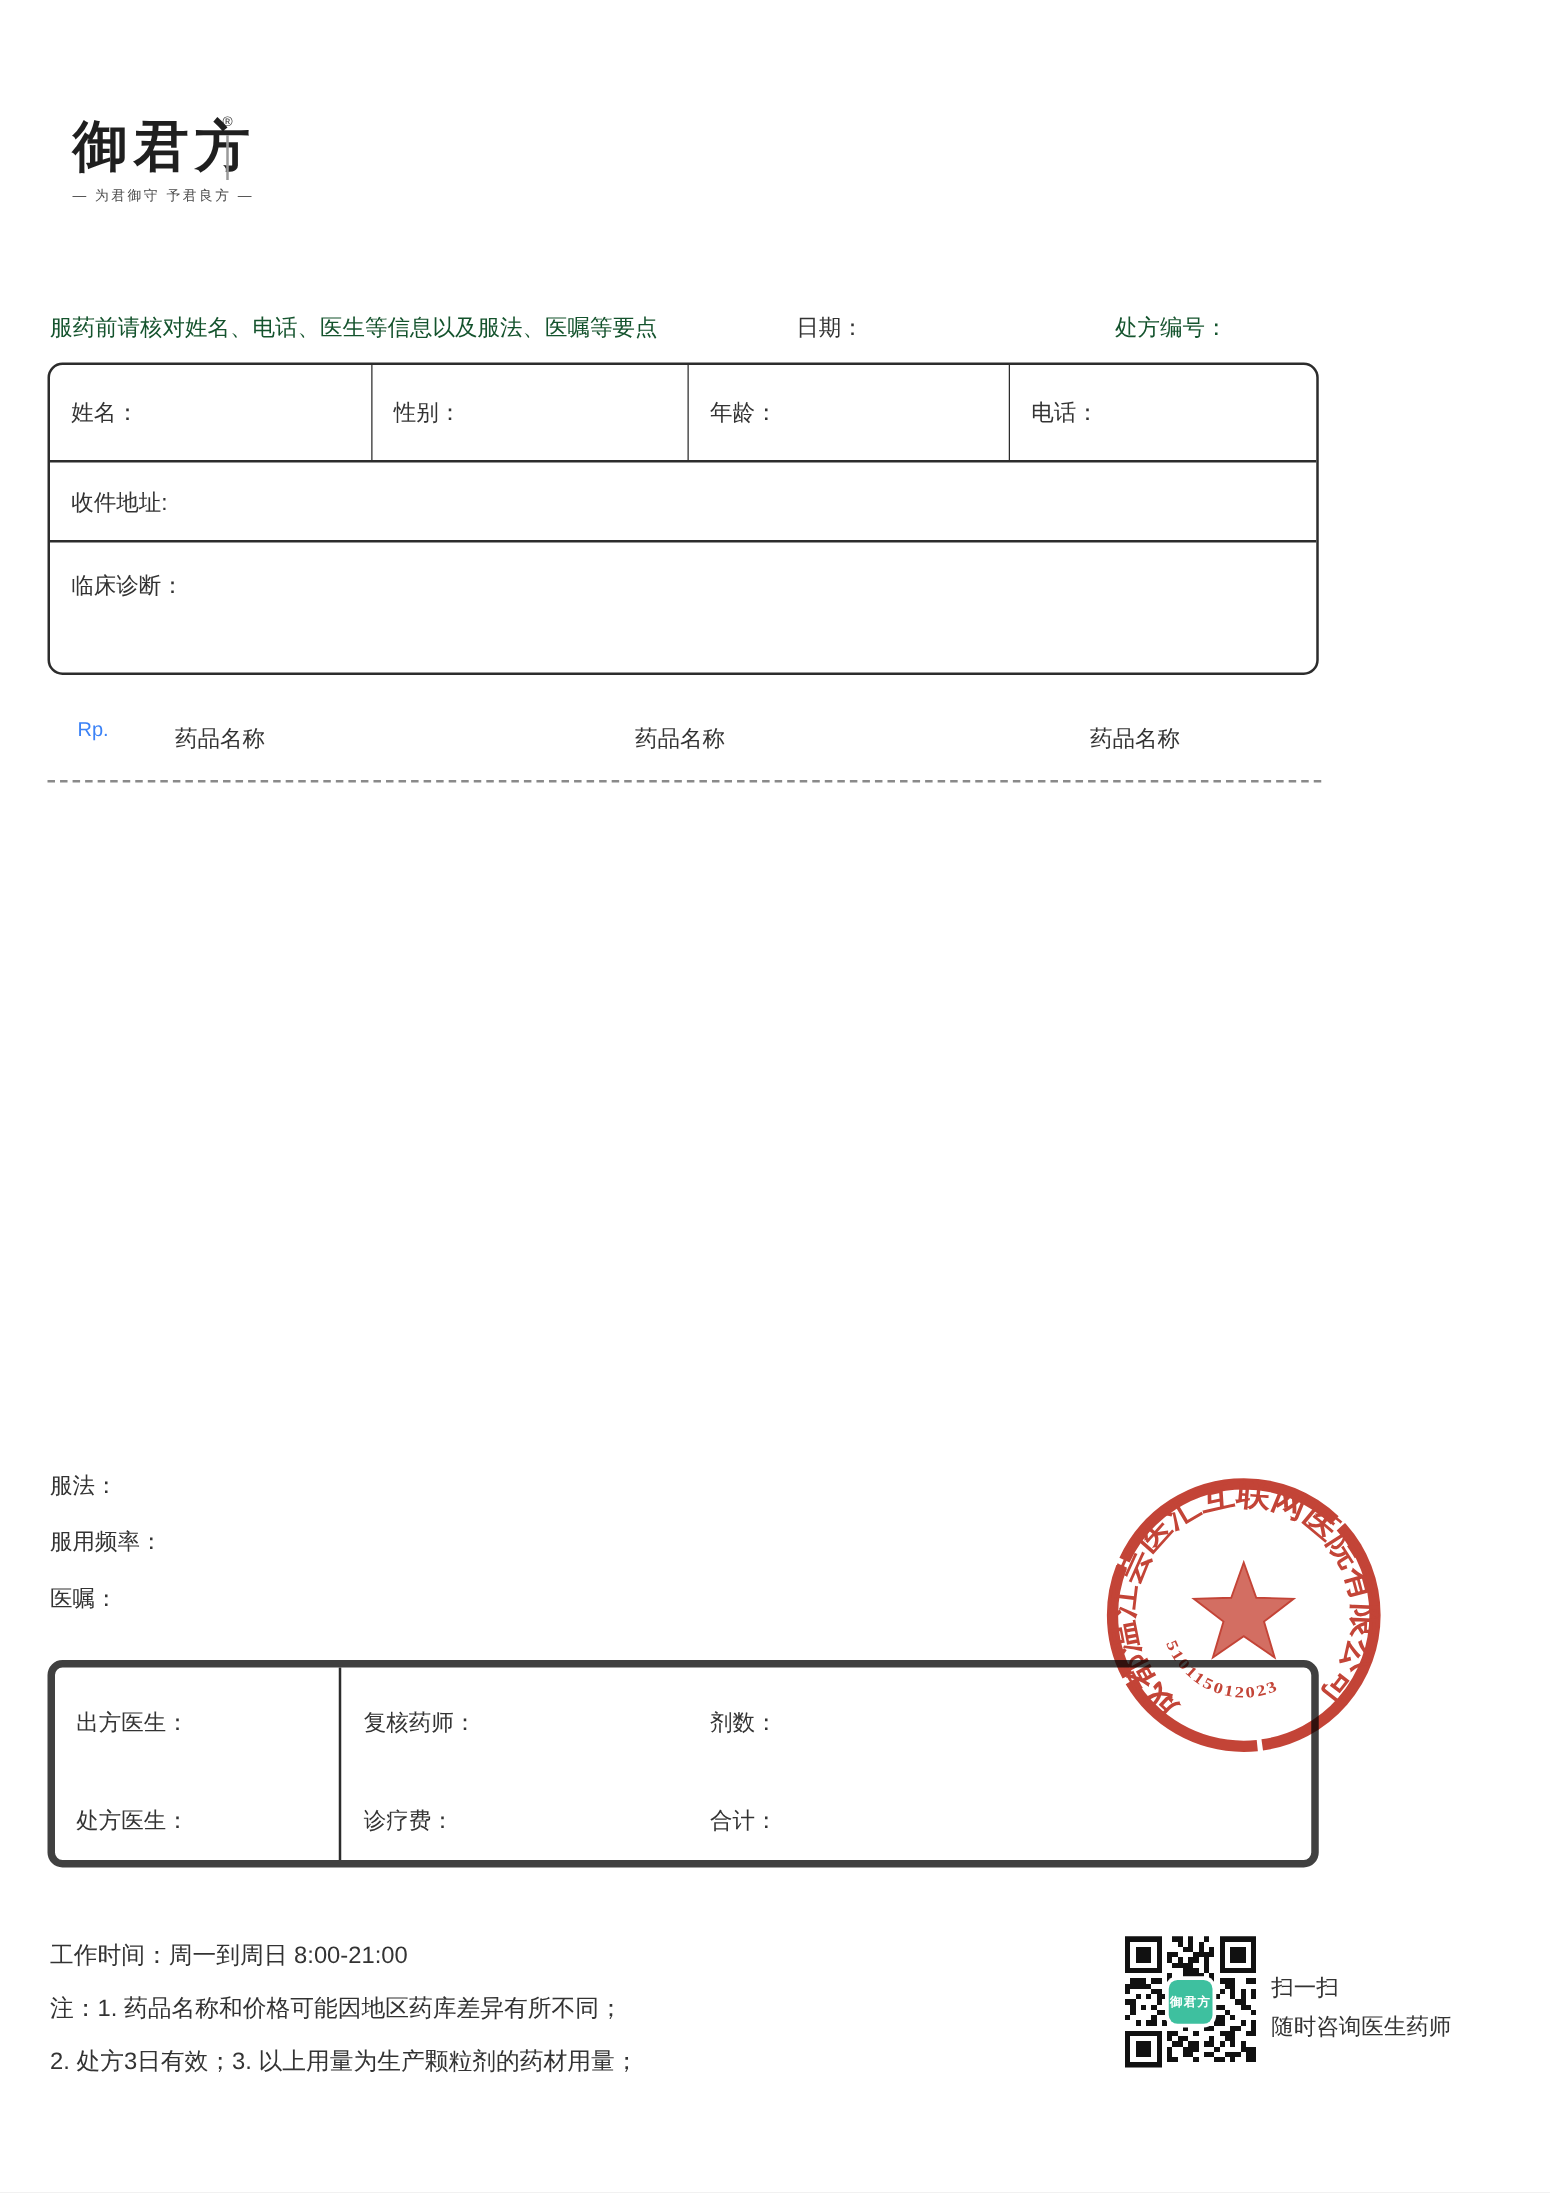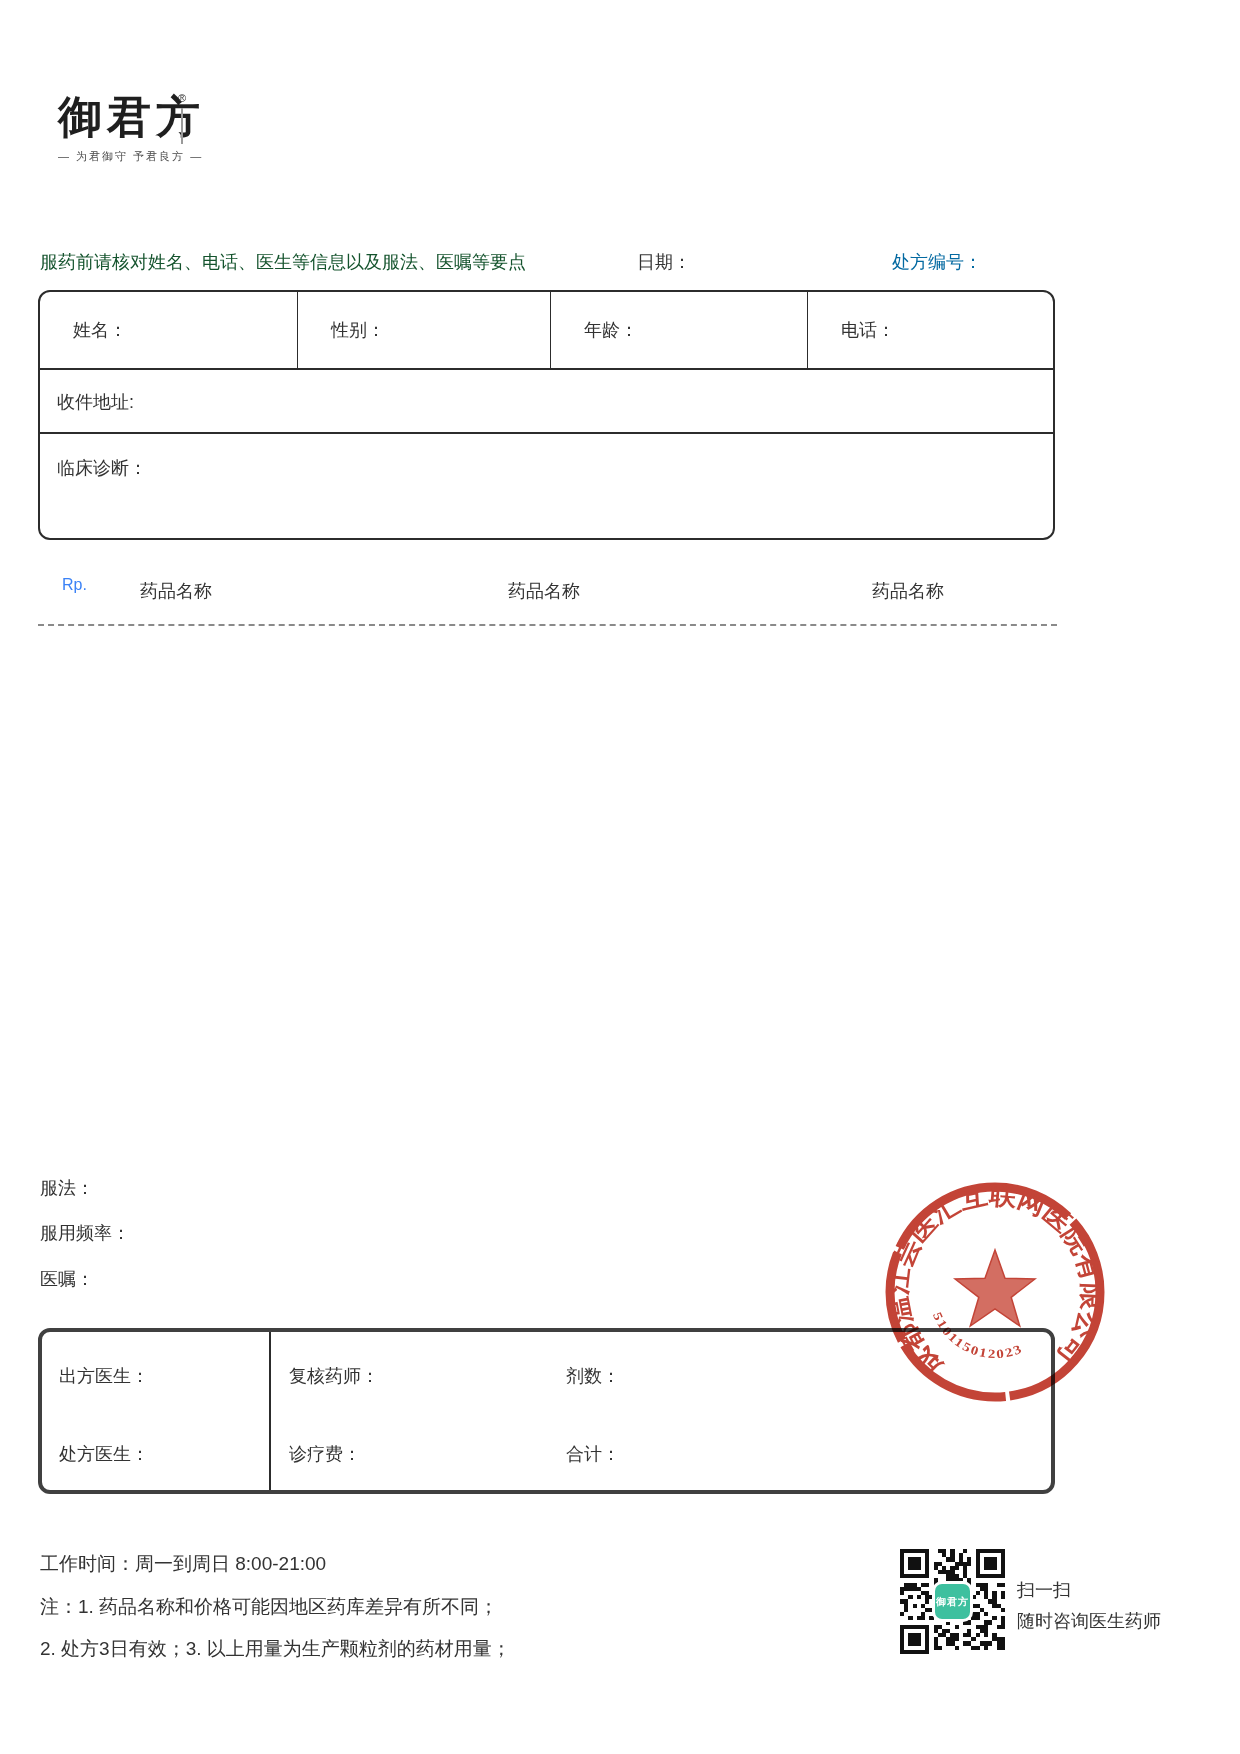--- a/index.html
+++ b/index.html
@@ -21,31 +21,31 @@
     font-size:44px;font-weight:800;color:#1f1f1f;letter-spacing:5px;
   }
   .reg-mark{left:178px;top:92px;font-size:11px;color:#333;}
   .logo-vmark{left:181px;top:108px;width:2px;height:36px;background:#9a9a9a;}
   .tagline{left:58px;top:149px;font-size:11px;letter-spacing:2px;color:#4a4a4a;}
   .hospital-title{left:205px;top:96px;font-size:30px;font-weight:700;color:#2c2c2c;letter-spacing:1px;}
 
   
   .notice-text{left:40px;top:250px;font-size:18px;color:#14532d;}
   .date-label{left:637px;top:250px;font-size:18px;color:#333;}
-  .rx-number-label{left:892px;top:250px;font-size:18px;color:#0369a1;}
+  .rx-number-label{left:892px;top:250px;font-size:18px;color:#14532d;}
 
   
   .patient-box{
     left:38px;top:290px;width:1017px;height:250px;
     border:2px solid #2c2c2c;border-radius:12px;
     box-sizing:border-box;
     display:flex;flex-direction:column;
   }
   .pbox-row1{display:flex;height:76px;border-bottom:2px solid #2c2c2c;}
-  .pbox-cell{display:flex;align-items:center;padding-left:33px;font-size:18px;box-sizing:border-box;}
+  .pbox-cell{display:flex;align-items:center;padding-left:17px;font-size:18px;box-sizing:border-box;}
   .pbox-cell.c1{width:257px;}
   .pbox-cell.c2{width:253px;border-left:1.5px solid #2c2c2c;}
   .pbox-cell.c3{width:257px;border-left:1.5px solid #2c2c2c;}
   .pbox-cell.c4{flex:1;border-left:1.5px solid #2c2c2c;}
   .pbox-row2{height:64px;border-bottom:2px solid #2c2c2c;padding:20px 0 0 17px;font-size:18px;box-sizing:border-box;}
   .pbox-row3{flex:1;padding:22px 0 0 17px;font-size:18px;box-sizing:border-box;}
 
   
   .rp-label{left:62px;top:576px;font-size:16px;color:#3b82f6;}
   .drug-col-1{left:140px;top:579px;font-size:18px;}
@@ -54,21 +54,21 @@
   .dashed-sep{left:38px;top:624px;width:1019px;border-top:2px dashed #8a8a8a;}
 
   
   .usage-method{left:40px;top:1176px;font-size:18px;}
   .usage-frequency{left:40px;top:1221px;font-size:18px;}
   .usage-advice{left:40px;top:1267px;font-size:18px;}
 
   
   .sign-box{
     left:38px;top:1328px;width:1017px;height:166px;
-    border:4px solid #404040;border-radius:12px;
+    border:6px solid #404040;border-radius:12px;
     box-sizing:border-box;
   }
   .sign-divider{position:absolute;left:227px;top:0;bottom:0;width:0;border-left:2px solid #2c2c2c;}
   .sign-label{position:absolute;font-size:18px;color:#333;}
   .lbl-issuing{left:17px;top:32px;}
   .lbl-prescribing{left:17px;top:110px;}
   .lbl-reviewing{left:247px;top:32px;}
   .lbl-dose{left:524px;top:32px;}
   .lbl-fee{left:247px;top:110px;}
   .lbl-total{left:524px;top:110px;}

